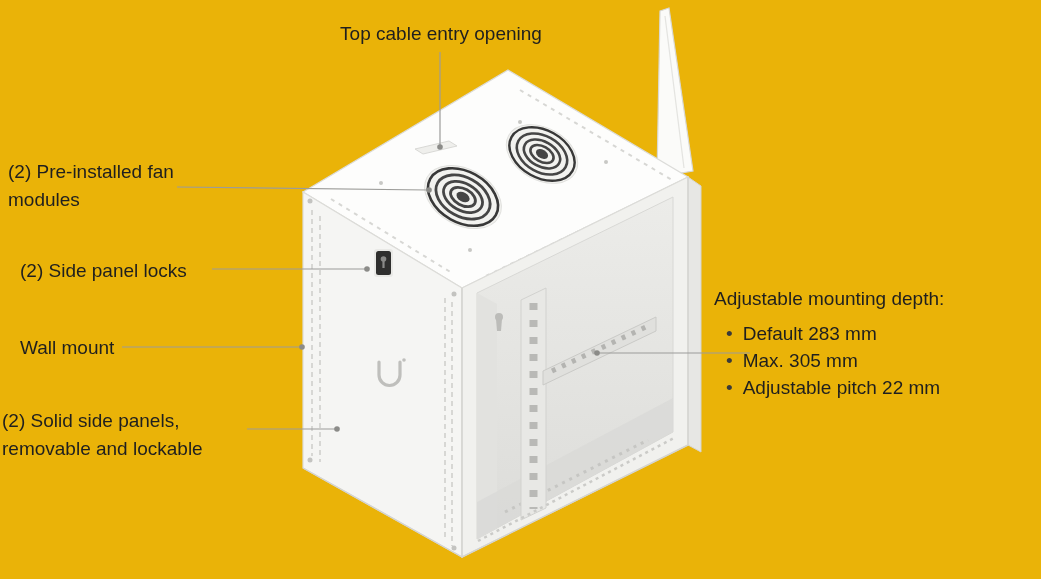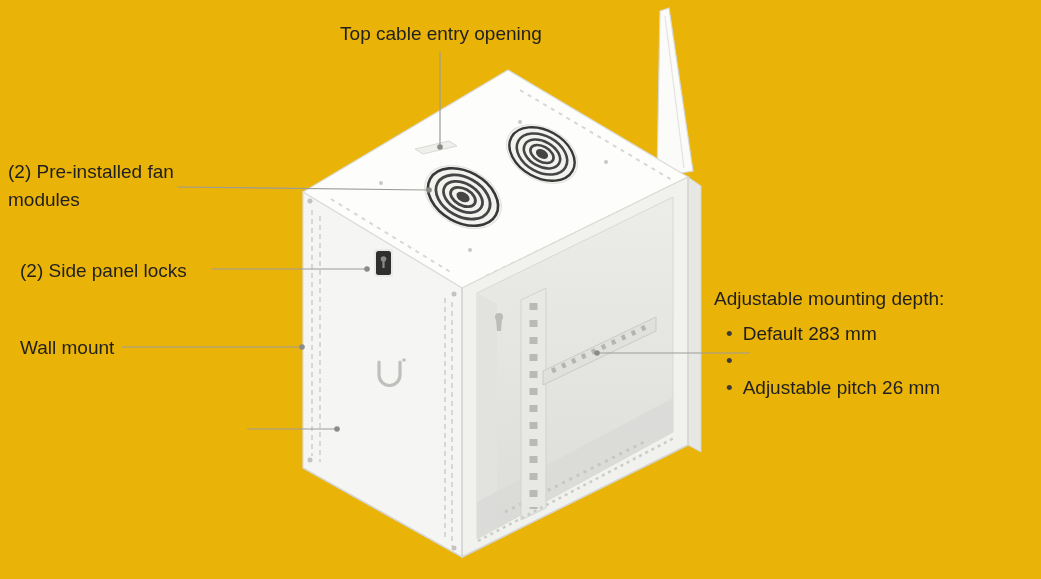--- a/index.html
+++ b/index.html
@@ -167,31 +167,33 @@
   </svg>
 
   <div class="label center lbl-top-cable">Top cable entry opening</div>
 
   <div class="label lbl-fans">(2) Pre-installed fan modules</div>
 
   <div class="label nowrap lbl-locks">(2) Side panel locks</div>
 
   <div class="label nowrap lbl-wallmount">Wall mount</div>
 
+  <div class="label lbl-sidepanels">(2) Solid side panels, removable and lockable</div>
 
   <div class="depth-block">
     <div class="depth-title">Adjustable mounting depth:</div>
     <ul class="depth-list">
       <li>
         <span class="depth-bullet">•</span>
         <span>Default 283 mm</span>
       </li>
       <li>
         <span class="depth-bullet">•</span>
+        <span>Max. 305 mm</span>
       </li>
       <li>
         <span class="depth-bullet">•</span>
-        <span>Adjustable pitch 26 mm</span>
+        <span>Adjustable pitch 22 mm</span>
       </li>
     </ul>
   </div>
 
 </div>
 
 </body></html>

